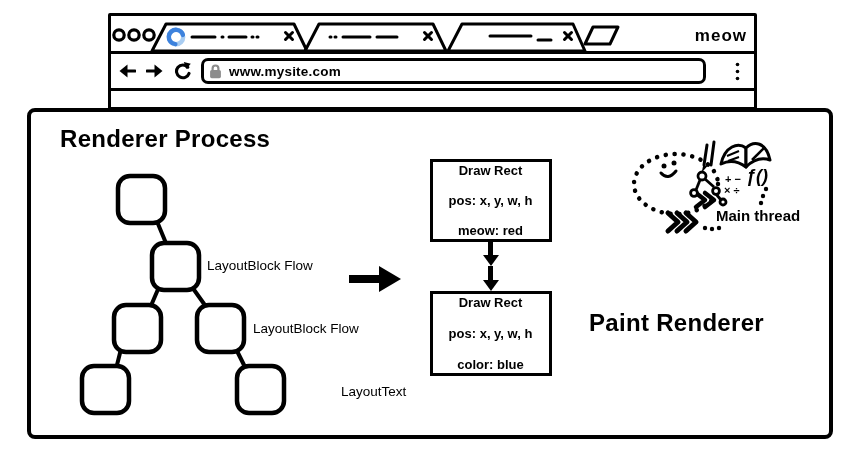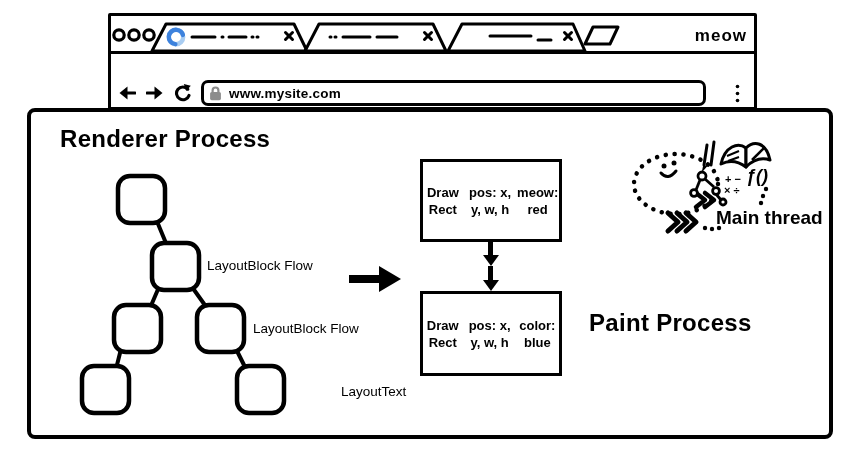--- a/index.html
+++ b/index.html
@@ -17,21 +17,21 @@
     border:3px solid #000; border-radius:2px; background:#fff; z-index:1;
   }
   .tabstrip { position:relative; height:38px; border-bottom:3px solid #000; }
   .tabstrip > svg { position:absolute; left:0; top:0; }
   .meow {
     position:absolute; right:7px; top:10px;
     font-size:17px; font-weight:bold; letter-spacing:1px;margin-left:24px;
   }
   .toolbar {
     position:relative; height:37px; border-bottom:3px solid #000;
-    display:flex; align-items:center; padding:0 14px 0 8px; gap:10px;margin-top:22px;
+    display:flex; align-items:center; padding:0 14px 0 8px; gap:10px;
   }
   .tb-icon { flex:0 0 auto; display:flex; align-items:center; }
   .urlbox {
     flex:0 0 auto; width:505px; height:26px; border:3px solid #000;
     border-radius:7px; background:#fff; display:flex; align-items:center;
     padding-left:5px; gap:7px;
   }
   .url-text { font-size:13.5px; font-weight:bold; letter-spacing:.2px; }
   .kebab { margin-left:auto; }
 
@@ -47,37 +47,37 @@
   .tree-label { position:absolute; font-size:13.5px; font-weight:normal; white-space:nowrap; }
   .lbl-1 { left:176px; top:146px; }
   .lbl-2 { left:222px; top:209px; }
   .lbl-3 { left:262px; top:272px;margin-left:48px; }
 
   .paint-col {
     position:absolute; left:393px; top:47px; width:133px;
     display:flex; flex-direction:column; align-items:center;
   }
   .pr-box {
-    width:142px; border:3.5px solid #000; background:#fff;
-    display:flex; flex-direction:row; justify-content:flex-end; align-items:center;
+    width:122px; border:3.5px solid #000; background:#fff;
+    display:flex; flex-direction:column; justify-content:space-between; align-items:center;
     font-size:13px; font-weight:bold; line-height:17px; text-align:center;
   }
   .pr-box.b1 { height:83px; }
   .pr-box.b2 { height:46px; }
   .pr-box.b3 { height:85px; }
   .pr-conn { display:flex; flex-direction:column; align-items:center; }
   .pr-conn.c1 { height:24px; } .pr-conn.c2 { height:25px; }
   .pr-stem { width:4.5px; flex:1; background:#000; }
   .pr-head {
     width:0; height:0;
     border-left:8px solid transparent; border-right:8px solid transparent;
     border-top:11px solid #000;
   }
   .paint-heading { position:absolute; left:558px; top:197px; font-size:24px; font-weight:bold; letter-spacing:.3px; }
-  .main-thread-label { position:absolute; left:685px; top:95px; font-size:19px; font-weight:bold;text-align:right; }
+  .main-thread-label { position:absolute; left:685px; top:95px; font-size:15px; font-weight:bold;text-align:right; }
 </style>
 </head>
 <body>
 
 <div class="browser">
 
   <div class="tabstrip">
     <svg width="643" height="35" viewBox="0 0 643 35">
 
       <g fill="#fff" stroke="#000" stroke-width="3.2">
@@ -218,21 +218,21 @@
       <div class="pr-stem"></div>
         <div class="pr-head"></div>
     </div>
     <div class="pr-box b3">
       <span>Draw Rect</span>
       <span>pos: x, y, w, h</span>
       <span>color: blue</span>
     </div>
   </div>
 
-  <div class="paint-heading">Paint Process</div>
+  <div class="paint-heading">Paint Renderer</div>
 
   <svg class="abs" style="left:595px; top:20px;" width="210" height="105" viewBox="0 0 210 105">
     <g>
       <ellipse cx="50" cy="52" rx="42" ry="30" fill="none" stroke="#000" stroke-width="4.5" stroke-dasharray="0.1 8.8" stroke-linecap="round"></ellipse>
       <circle cx="38" cy="34" r="2.5" fill="#000"></circle>
       <circle cx="48" cy="31" r="2.5" fill="#000"></circle>
       <path d="M35,41 Q42,49 50,39" fill="none" stroke="#000" stroke-width="3" stroke-linecap="round"></path>
     </g>
     <g fill="none" stroke="#000" stroke-width="4.5" stroke-linecap="round" stroke-linejoin="round">
       <path d="M70,61 l9,7 -9,7"></path>

